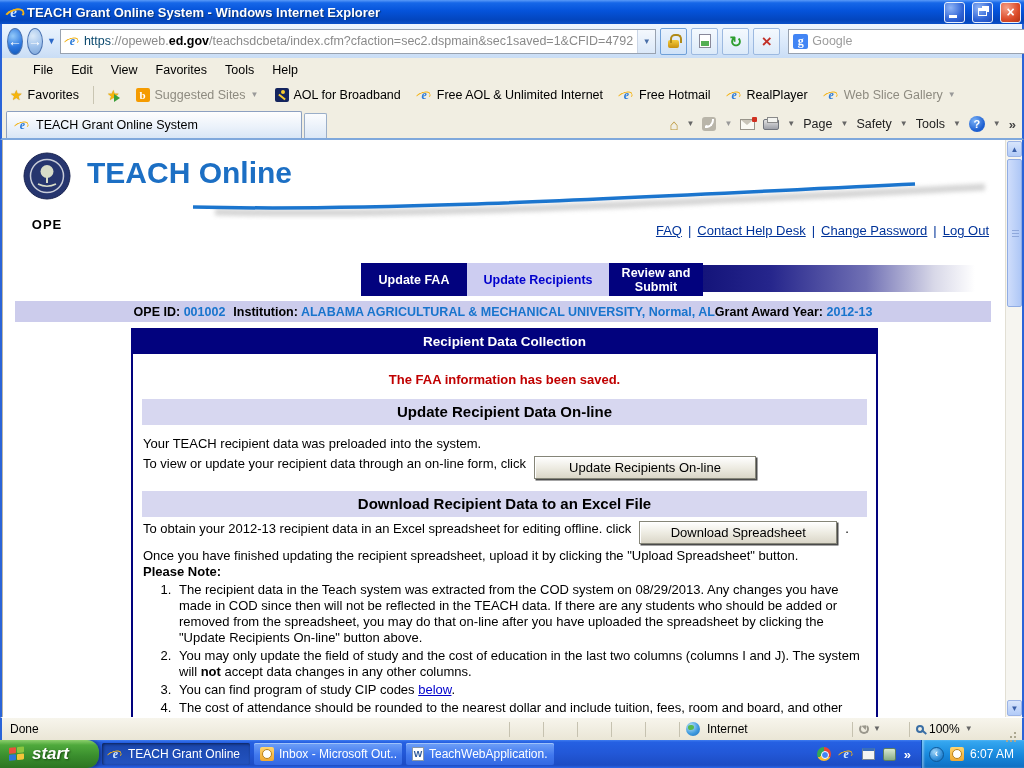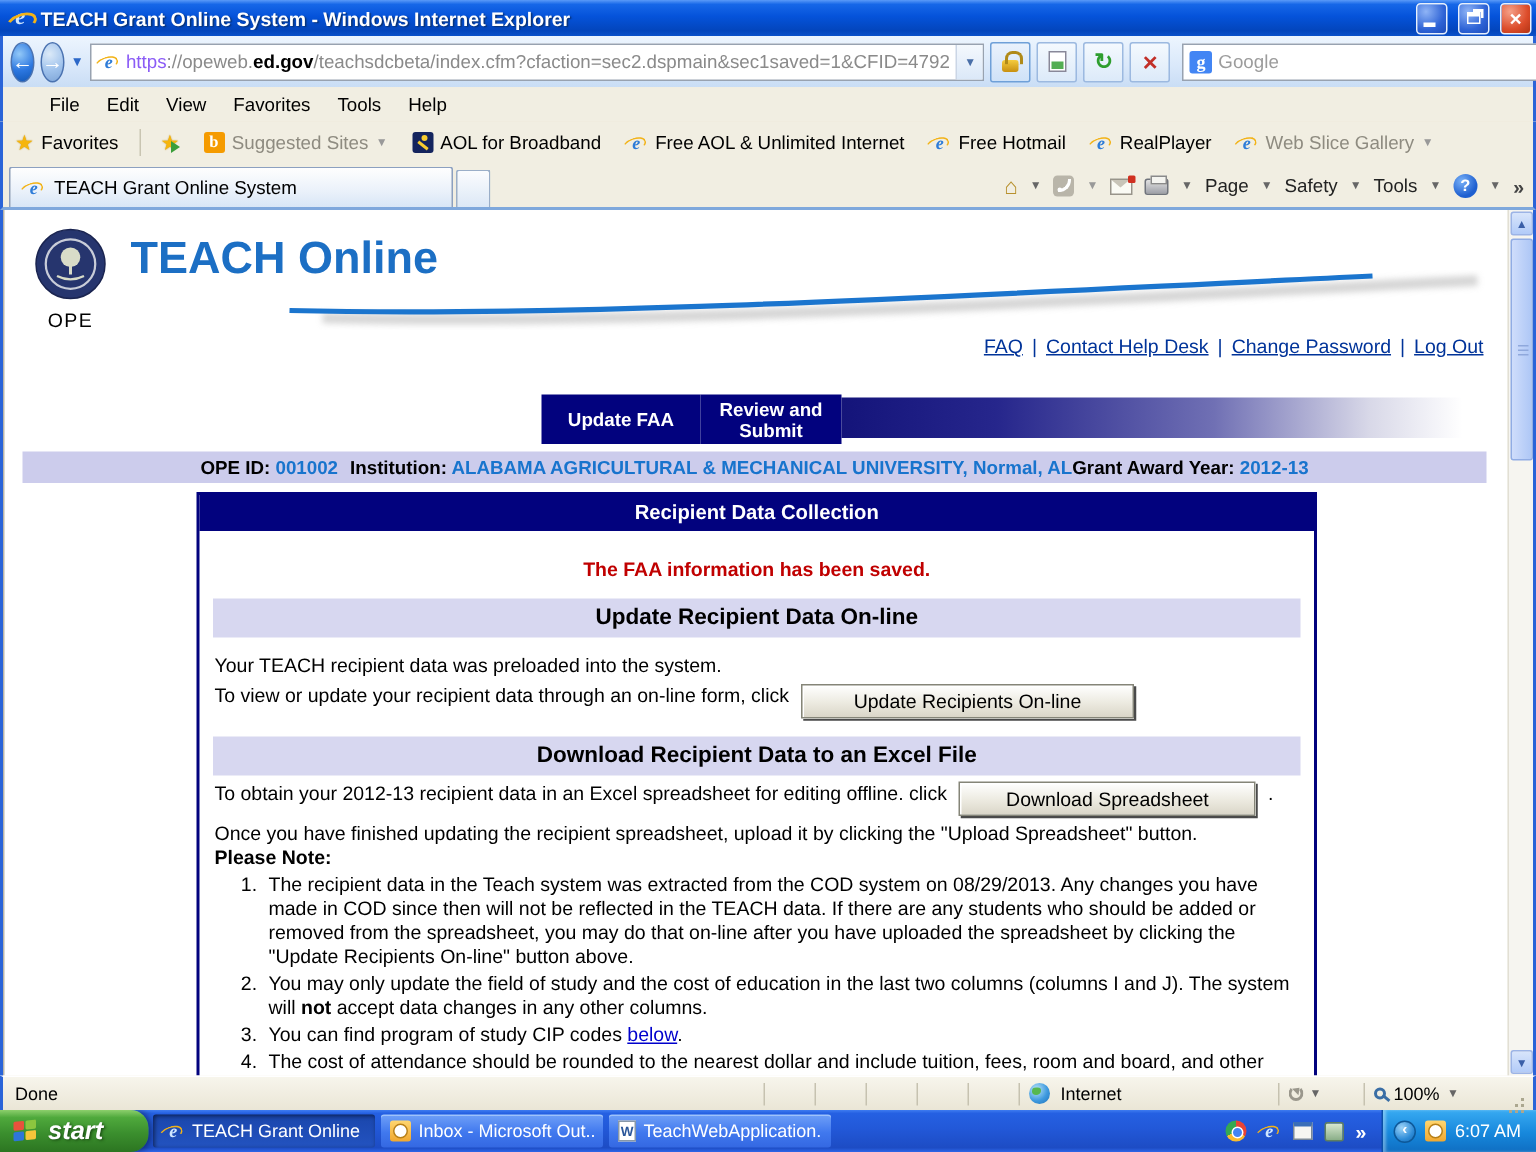--- a/index.html
+++ b/index.html
@@ -25,21 +25,21 @@
   .e-icon.s12::after{width:14px;height:7px;top:3px;border-width:1.5px}
 
   
   .navrow{height:34px;flex:0 0 34px;background:linear-gradient(180deg,#EDF5FE 0%,#D9E8FA 60%,#C9DDF5 100%);border-left:2px solid #2A64D8;border-right:2px solid #2A64D8;display:flex;align-items:center;gap:4px;padding:0 5px}
   .roundbtn{width:27px;height:27px;border-radius:50%;display:flex;align-items:center;justify-content:center;color:#FFF;font-weight:bold;font-size:14px;border:1px solid #4A72B0}
   .roundbtn.back{background:radial-gradient(circle at 35% 28%,#93C9F8,#2C77E0 55%,#1157B6)}
   .roundbtn.fwd{background:radial-gradient(circle at 35% 28%,#DCEAF8,#9FC2EC 55%,#7FA6D8)}
   .smallcaret{color:#2C68C8;font-size:9px}
   .addr{flex:1;height:25px;background:#FFF;border:1px solid #98A2B0;display:flex;align-items:center;gap:4px;padding:0 0 0 4px;font-size:12.5px}
   .addr-text{flex:1;white-space:nowrap;overflow:hidden}
-  .u-gray{color:#8A8A8A}.u-black{color:#8b5cf6}.u-bold{color:#000;font-weight:bold}
+  .u-gray{color:#8A8A8A}.u-black{color:#0c4a6e}.u-bold{color:#000;font-weight:bold}
   .addr-drop{width:18px;height:23px;border-left:1px solid #CBD6E6;display:flex;align-items:center;justify-content:center;font-size:8px;color:#4A6FA8;background:linear-gradient(#F4F8FD,#DBE8F8)}
   .toolbtn{height:27px;min-width:27px;border:1px solid #9CB9E0;border-radius:2px;background:linear-gradient(#F4F9FE,#DCEAF9);display:flex;align-items:center;justify-content:center}
   .toolbtn.lock-hl{background:linear-gradient(#EAF2FC,#CFE2F8);border-color:#6FA0D8}
   .padlock{width:11px;height:8px;background:linear-gradient(#F5CC3E,#C89010);border-radius:2px;position:relative;margin-top:5px}
   .padlock::before{content:"";position:absolute;top:-6px;left:1.5px;width:8px;height:7px;border:2px solid #B08A18;border-bottom:none;border-radius:5px 5px 0 0}
   .pagegreen{width:12px;height:14px;background:#FFF;border:1px solid #889;position:relative}
   .pagegreen::after{content:"";position:absolute;left:1px;right:1px;bottom:1px;height:5px;background:#53AE53}
   .refresh-glyph{color:#2E9E2E;font-weight:bold;font-size:15px;line-height:1}
   .stop-glyph{color:#C23028;font-weight:bold;font-size:17px;line-height:1}
   .search{flex:0 0 248px;height:25px;background:#FFF;border:1px solid #98A2B0;display:flex;align-items:center;gap:4px;padding:0 2px 0 4px;margin-left:4px}
@@ -85,21 +85,21 @@
   .print-icon::before{content:"";position:absolute;left:3px;top:-3px;width:9px;height:4px;background:#F4F4F0;border:1px solid #8A8A8A}
   .help-icon{width:16px;height:16px;border-radius:50%;background:radial-gradient(circle at 35% 30%,#7AB2F8,#1E5FD0 65%);color:#FFF;font:bold 11px/16px "Liberation Sans",sans-serif;text-align:center}
   .overflow{font-weight:bold;color:#444;font-size:13px}
 
   
   .viewport{position:relative;flex:1;background:#FFF;border-left:2px solid #2A64D8;border-right:2px solid #2A64D8;overflow:hidden}
   .pagecontent{position:absolute;top:0;left:0;right:17px;bottom:0;border-left:1px solid #B9B5A9;overflow:hidden;background:#FFF}
   
   .logo{position:absolute;left:12px;top:10px;width:980px;height:78px}
   .seal-wrap{position:absolute;left:2px;top:2px;width:60px;text-align:center}
-  .ope-label{font-weight:normal;font-size:13px;margin-top:1px;letter-spacing:1px}
+  .ope-label{font-weight:bold;font-size:13px;margin-top:13px;letter-spacing:1px}
   .logo-title{position:absolute;left:72px;top:6px;font-weight:bold;font-size:30px;color:#1C6FC4}
   .swoosh{position:absolute;left:170px;top:30px}
   
   .hdr-links{position:absolute;right:16px;top:83px;font-size:13px;white-space:nowrap}
   .hdr-links a{color:#003399;text-decoration:underline}
   .linksep{color:#003399;margin:0 6px}
   
   .banner{position:absolute;left:12px;right:14px;top:101px;height:20px;background:#CCCCEC;text-align:center;font-weight:bold;font-size:13.5px;line-height:20px;color:#000}
   
   .navtabs{position:absolute;left:12px;right:30px;top:123px;height:33px;display:flex}
@@ -324,20 +324,21 @@
       </div>
 
       <div class="hdr-links">
         <a href="#">FAQ</a><span class="linksep">|</span><a href="#">Contact Help Desk</a><span class="linksep">|</span><a href="#">Change Password</a><span class="linksep">|</span><a href="#">Log Out</a>
       </div>
 
 
       <div class="navtabs">
         <div class="lead"></div>
         <div class="ntab navy t1">Update FAA</div>
+        <div class="ntab active t2">Update Recipients</div>
         <div class="ntab navy t3">Review and Submit</div>
         <div class="tabgrad"></div>
       </div>
 
       <div class="infobar">
         <span><span>OPE ID:</span> <span class="bluev">001002</span><span class="lblgap">Institution:</span> <span class="bluev">ALABAMA AGRICULTURAL &amp; MECHANICAL UNIVERSITY, Normal, AL</span></span>
         <span><span>Grant Award Year:</span> <span class="bluev">2012-13</span></span>
       </div>
 
       <div class="mainbox">

